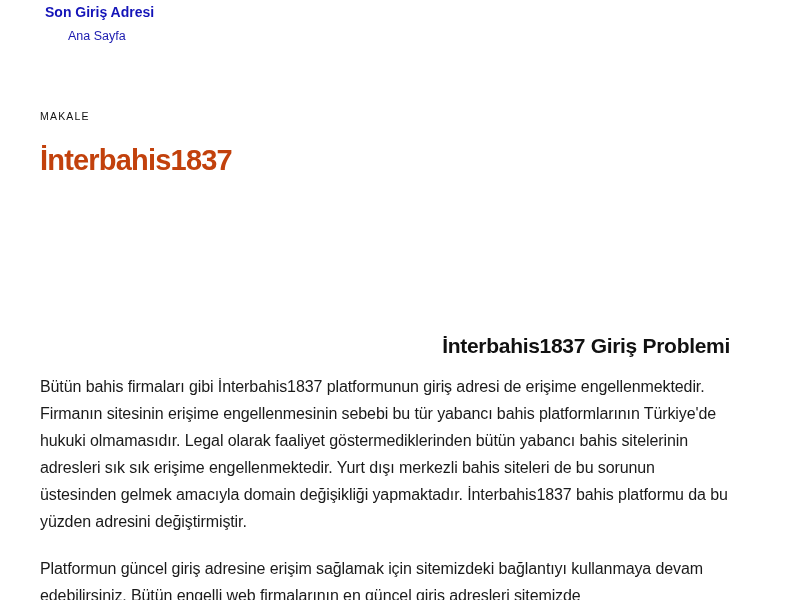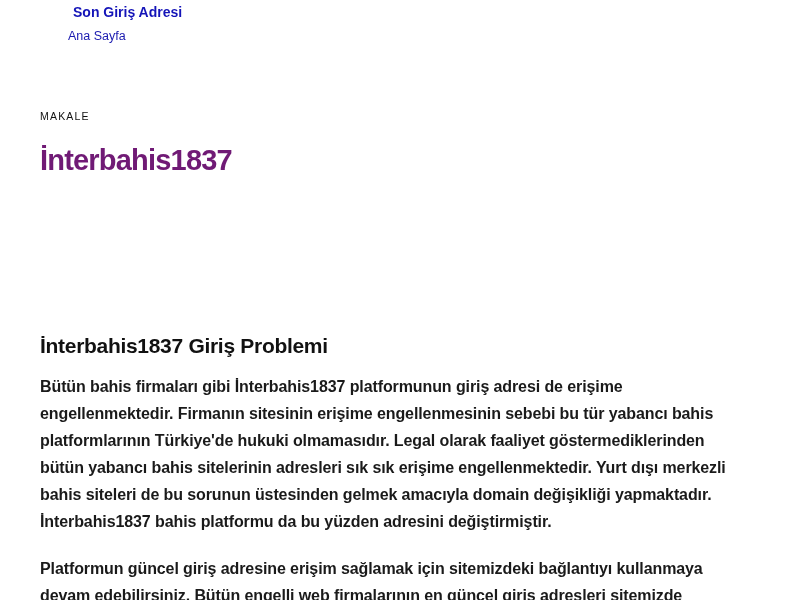--- a/index.html
+++ b/index.html
@@ -1,23 +1,23 @@
 <!DOCTYPE html>
 <html><head>
 <meta charset="utf-8">
 <style>
   html, body { margin: 0; padding: 0; background: #ffffff; }
   body { width: 800px; height: 600px; overflow: hidden; position: relative; font-family: "Liberation Sans", sans-serif; color: #111111; }
-  .site-title { position: absolute; left: 73px; top: 3px; font-size: 14px; font-weight: bold; color: #1414b8; text-decoration: none; line-height: 18px; }
+  .site-title { position: absolute; left: 45px; top: 3px; font-size: 14px; font-weight: bold; color: #1414b8; text-decoration: none; line-height: 18px; }
   .nav-link { position: absolute; left: 68px; top: 28px; font-size: 12.5px; color: #1a1ab0; text-decoration: none; line-height: 16px; }
   .category { position: absolute; left: 40px; top: 110px; font-size: 10.5px; font-weight: normal; letter-spacing: 1.2px; color: #111; text-transform: uppercase; }
-  .page-title { position: absolute; left: 40px; top: 140px; margin: 0; font-size: 29px; font-weight: bold; letter-spacing: -0.8px; color: #701a75; line-height: 40px; }
+  .page-title { position: absolute; left: 40px; top: 140px; margin: 0; font-size: 29px; font-weight: bold; letter-spacing: -0.8px; color: #c2410c; line-height: 40px; }
   .article { position: absolute; left: 40px; top: 330px; width: 690px; }
-  .article h2 { margin: 0 0 11px 0; font-size: 21px; font-weight: bold; letter-spacing: -0.3px; line-height: 32px; color: #111; }
-  .article p { margin: 0 0 20px 0; font-size: 16px; line-height: 27px; color: #1a1a1a; letter-spacing: -0.1px; font-weight: bold; }
+  .article h2 { margin: 0 0 11px 0; font-size: 21px; font-weight: bold; letter-spacing: -0.3px; line-height: 32px; color: #111; text-align: right; }
+  .article p { margin: 0 0 20px 0; font-size: 16px; line-height: 27px; color: #1a1a1a; letter-spacing: -0.1px; }
 </style>
 </head>
 <body>
 
 <header>
   <a class="site-title" href="#">Son Giriş Adresi</a>
   <nav>
     <a class="nav-link" href="#">Ana Sayfa</a>
   </nav>
 </header>

